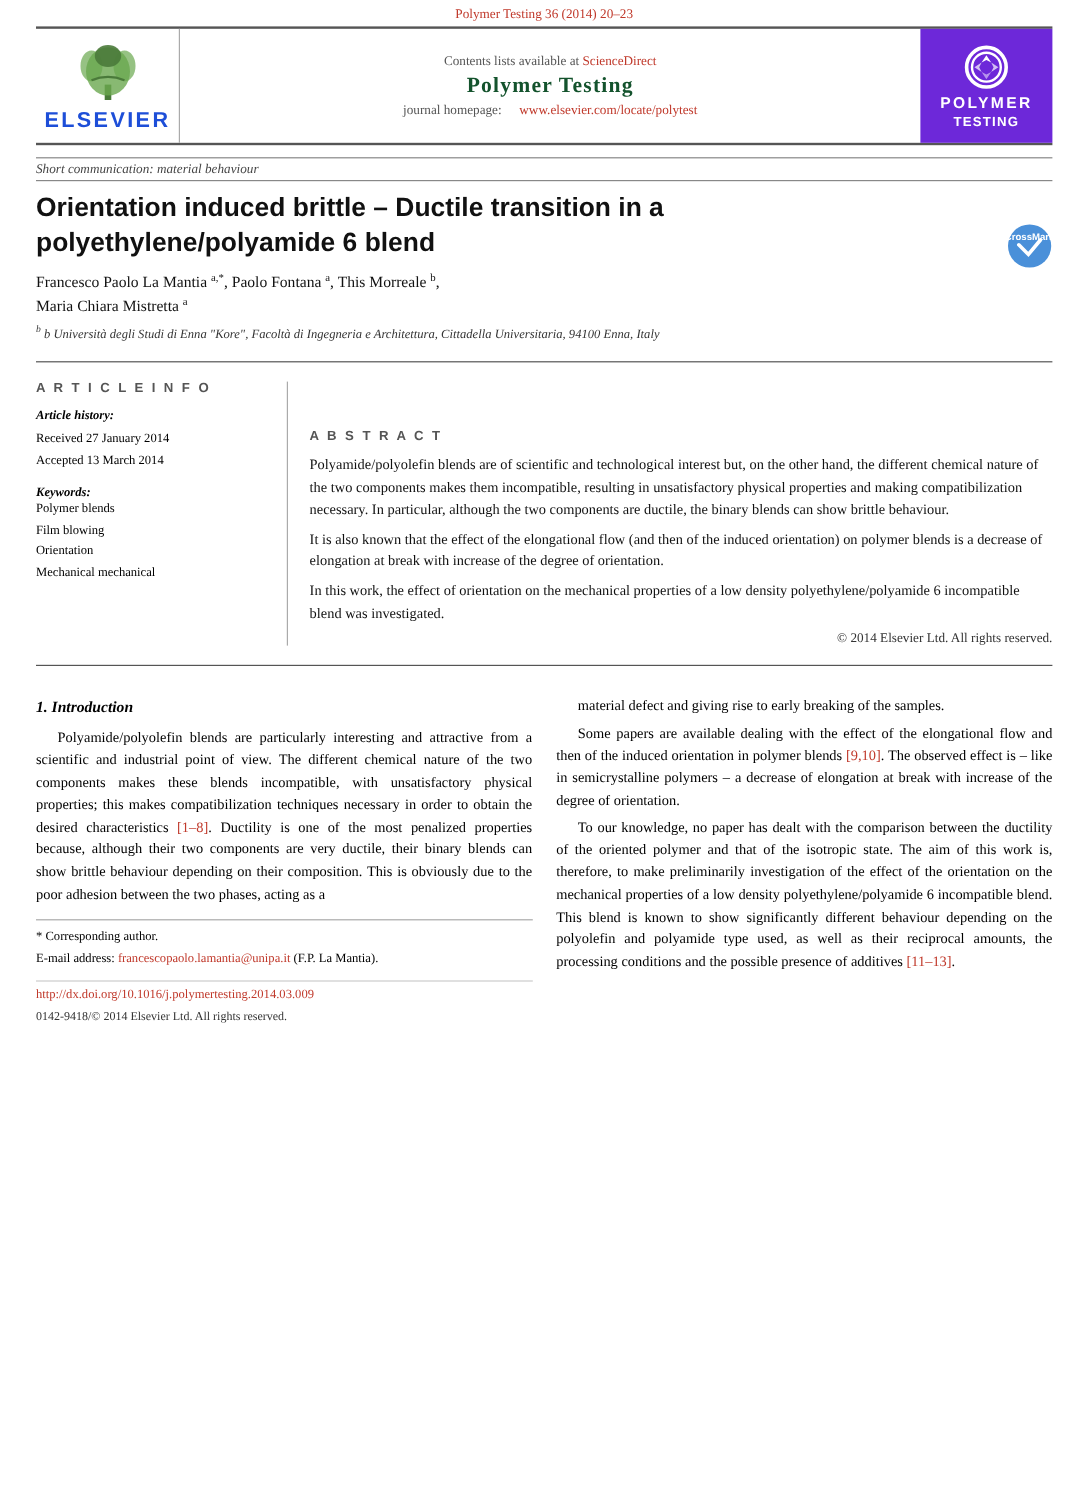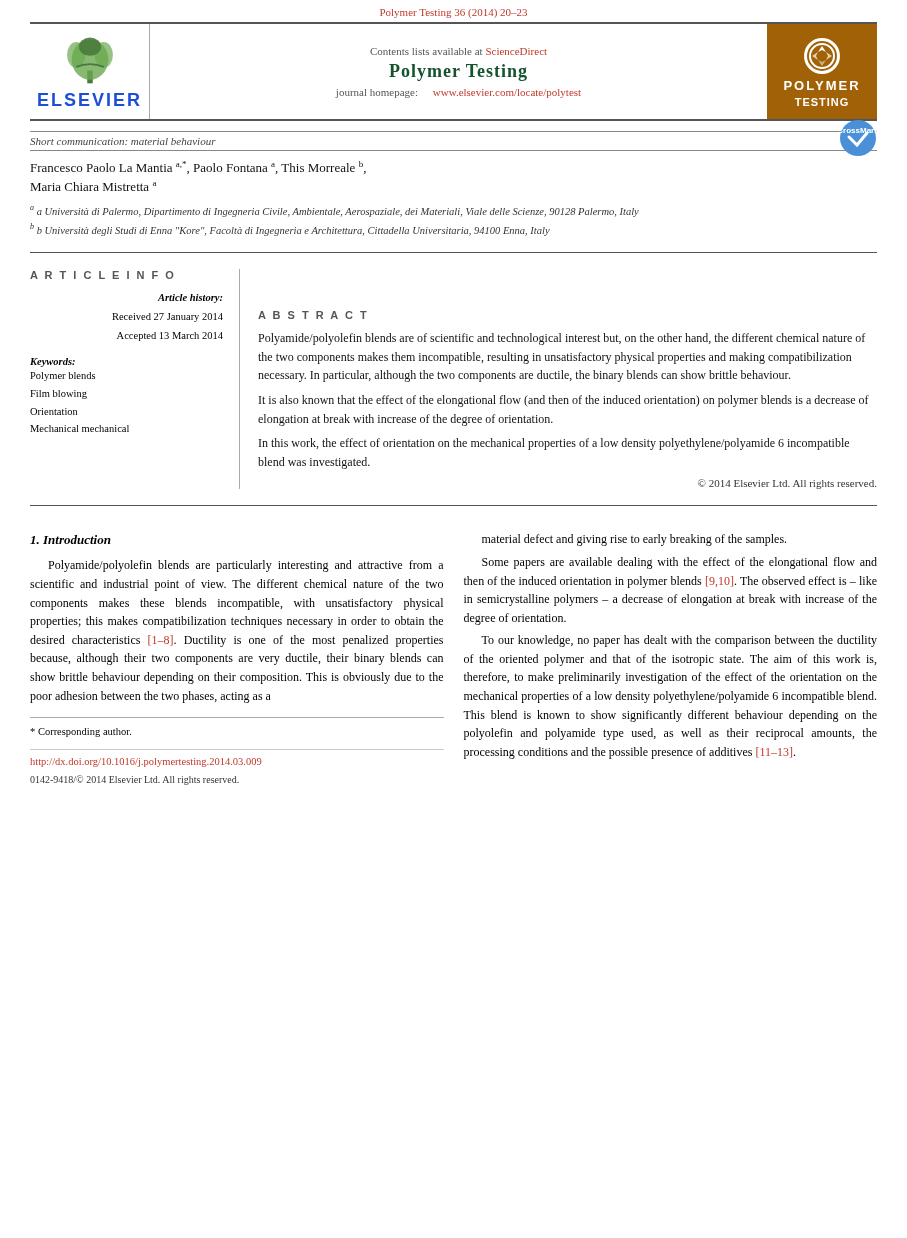--- a/index.html
+++ b/index.html
@@ -95,21 +95,21 @@
     }
 
     .journal-homepage-link {
       color: #c0392b;
       text-decoration: none;
       margin-left: 12px;
     }
 
     .journal-header-right {
       width: 110px;
-      background: #a16207;
+      background: #6d28d9;
       display: flex;
       flex-direction: column;
       align-items: center;
       justify-content: center;
       color: #fff;
       font-family: Arial, sans-serif;
       font-size: 11px;
       font-weight: bold;
       padding: 8px;
       letter-spacing: 1px;
@@ -234,21 +234,20 @@
       font-weight: bold;
       letter-spacing: 2px;
       color: #555;
       font-family: Arial, sans-serif;
       margin-bottom: 8px;
     }
 
     .article-history {
       font-size: 10.5px;
       line-height: 1.8;
-      text-align: right;
     }
 
     .history-label {
       font-style: italic;
       font-size: 10.5px;
       font-weight: bold;
     }
 
     .keywords-section {
       margin-top: 10px;
@@ -395,20 +394,21 @@
       <div class="pt-line1">POLYMER</div>
       <div class="pt-line2">TESTING</div>
     </div>
   </div>
 </div>
 
 <div class="article-content">
 
   <div class="article-section-label">Short communication: material behaviour</div>
 
+  <div class="article-title">Orientation induced brittle – Ductile transition in a polyethylene/polyamide 6 blend</div>
 
   <div class="crossmark">
     <svg class="crossmark-icon" viewBox="0 0 38 38" xmlns="http://www.w3.org/2000/svg">
       <circle cx="19" cy="19" r="18" fill="#4a90d9"></circle>
       <text x="19" y="14" text-anchor="middle" fill="white" font-size="8" font-family="Arial" font-weight="bold">CrossMark</text>
       <path d="M10 18 L18 26 L28 14" stroke="white" stroke-width="3" fill="none" stroke-linecap="round"></path>
     </svg>
   </div>
 
   <div class="authors-line">
@@ -419,24 +419,20 @@
     <span> This Morreale</span>
     <span class="author-sup">b</span>,
   </div>
   <div class="authors-line">
     <span>Maria Chiara Mistretta</span>
     <span class="author-sup">a</span>
   </div>
 
   <div class="affiliations">
     <div class="affiliation-line">
-      <span class="aff-sup">a</span>
-      <span>a Università di Palermo, Dipartimento di Ingegneria Civile, Ambientale, Aerospaziale, dei Materiali, Viale delle Scienze, 90128 Palermo, Italy</span>
-    </div>
-    <div class="affiliation-line">
       <span class="aff-sup">b</span>
       <span>b Università degli Studi di Enna "Kore", Facoltà di Ingegneria e Architettura, Cittadella Universitaria, 94100 Enna, Italy</span>
     </div>
   </div>
 
   <div class="two-col-section">
 
     <div class="article-info-col">
       <div class="col-heading">A R T I C L E   I N F O</div>
 
@@ -469,20 +465,25 @@
   <div class="body-section">
 
     <div class="body-col">
       <div class="section-heading">1. Introduction</div>
       <div class="body-text">
         <p>Polyamide/polyolefin blends are particularly interesting and attractive from a scientific and industrial point of view. The different chemical nature of the two components makes these blends incompatible, with unsatisfactory physical properties; this makes compatibilization techniques necessary in order to obtain the desired characteristics <span class="ref-link">[1–8]</span>. Ductility is one of the most penalized properties because, although their two components are very ductile, their binary blends can show brittle behaviour depending on their composition. This is obviously due to the poor adhesion between the two phases, acting as a</p>
       </div>
 
       <div class="footnote-area">
         <div class="footnote-line">* Corresponding author.</div>
+        <div class="footnote-line">
+          <span>E-mail address:</span>
+          <span class="ref-link">francescopaolo.lamantia@unipa.it</span>
+          <span>(F.P. La Mantia).</span>
+        </div>
       </div>
 
       <div class="doi-line">
         <div>http://dx.doi.org/10.1016/j.polymertesting.2014.03.009</div>
         <div class="copyright-line">0142-9418/© 2014 Elsevier Ltd. All rights reserved.</div>
       </div>
     </div>
 
     <div class="body-col">
       <div class="body-text">

